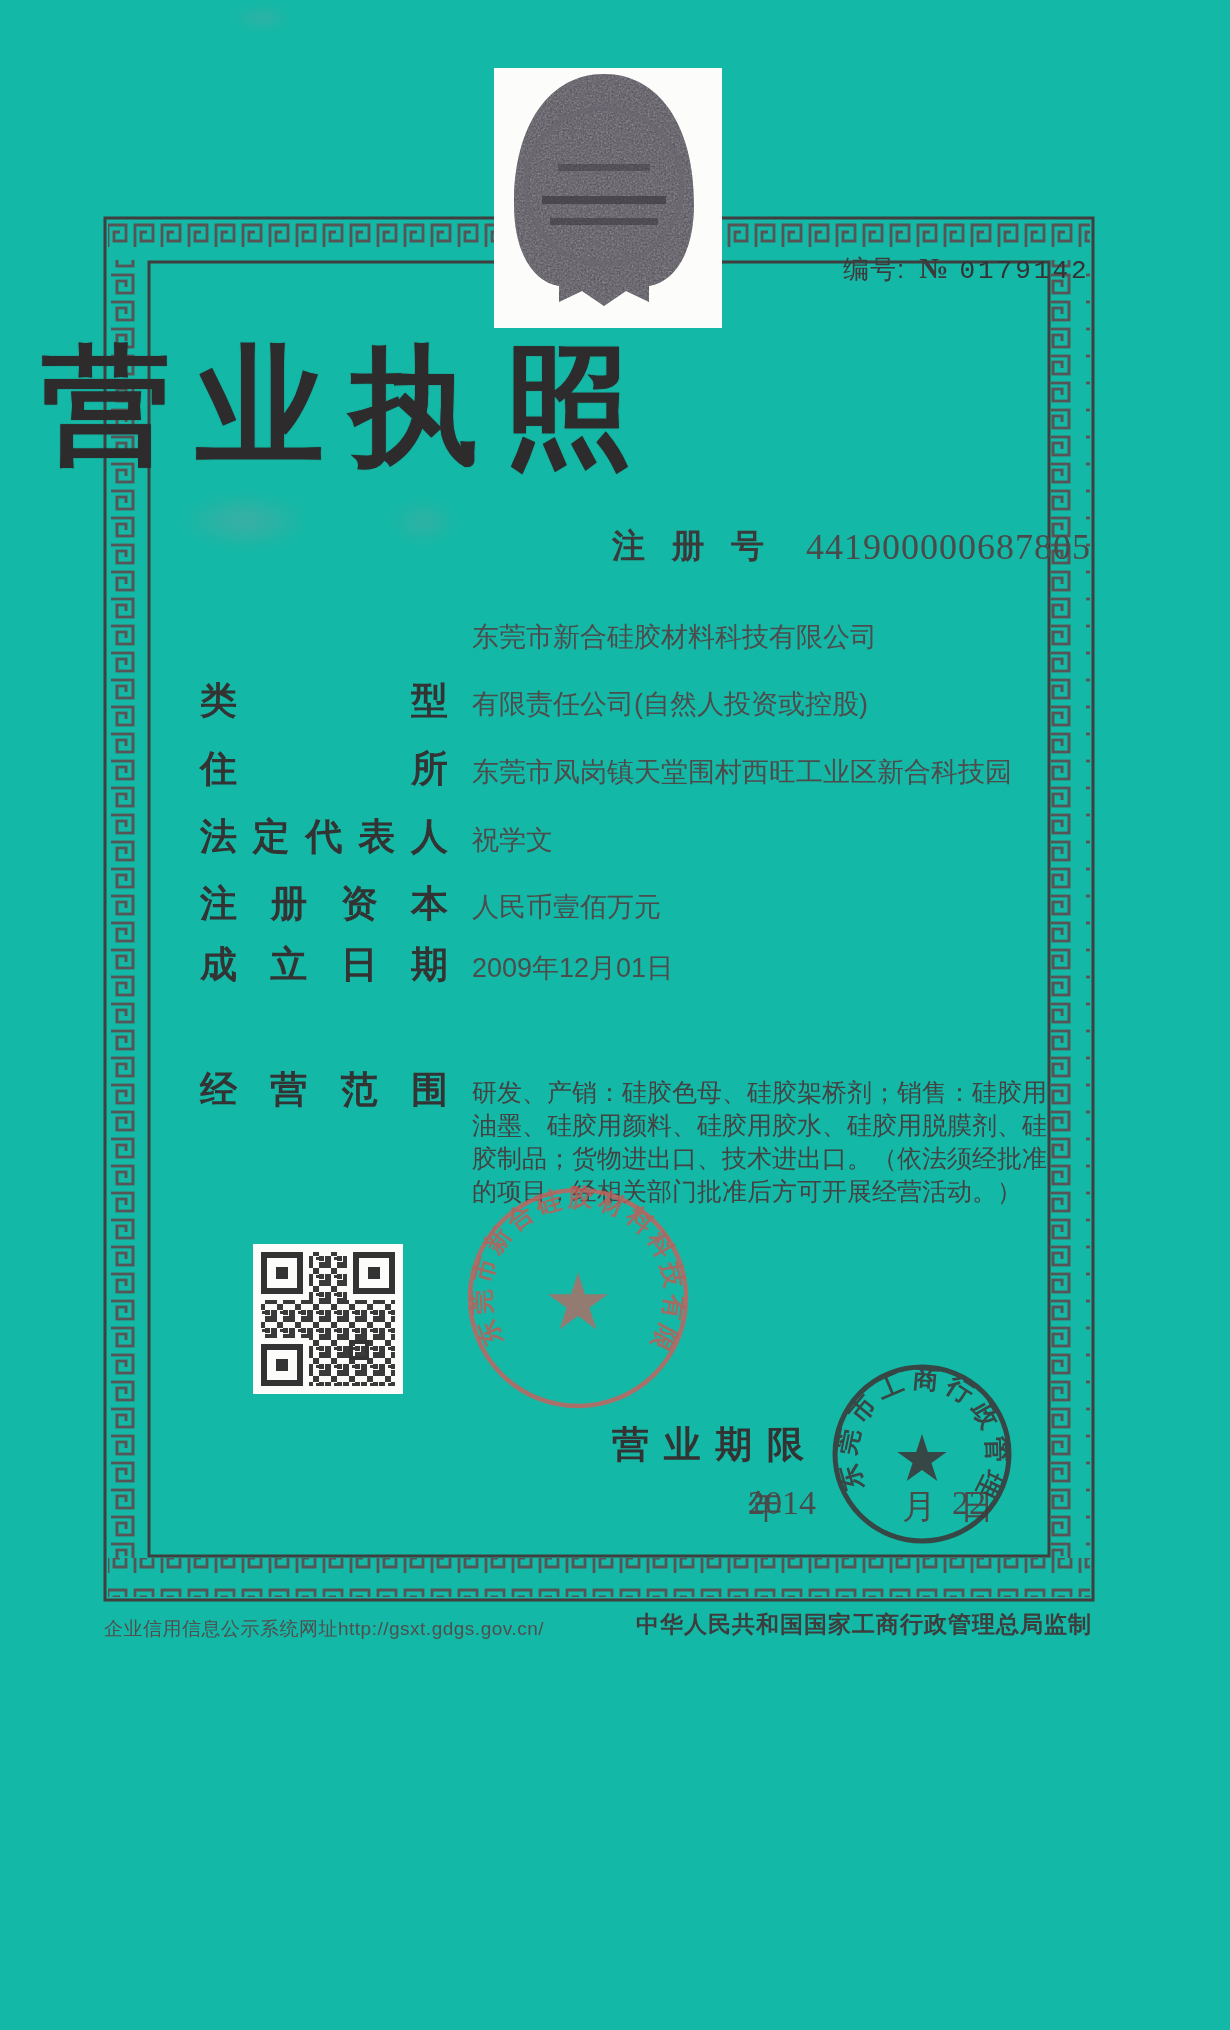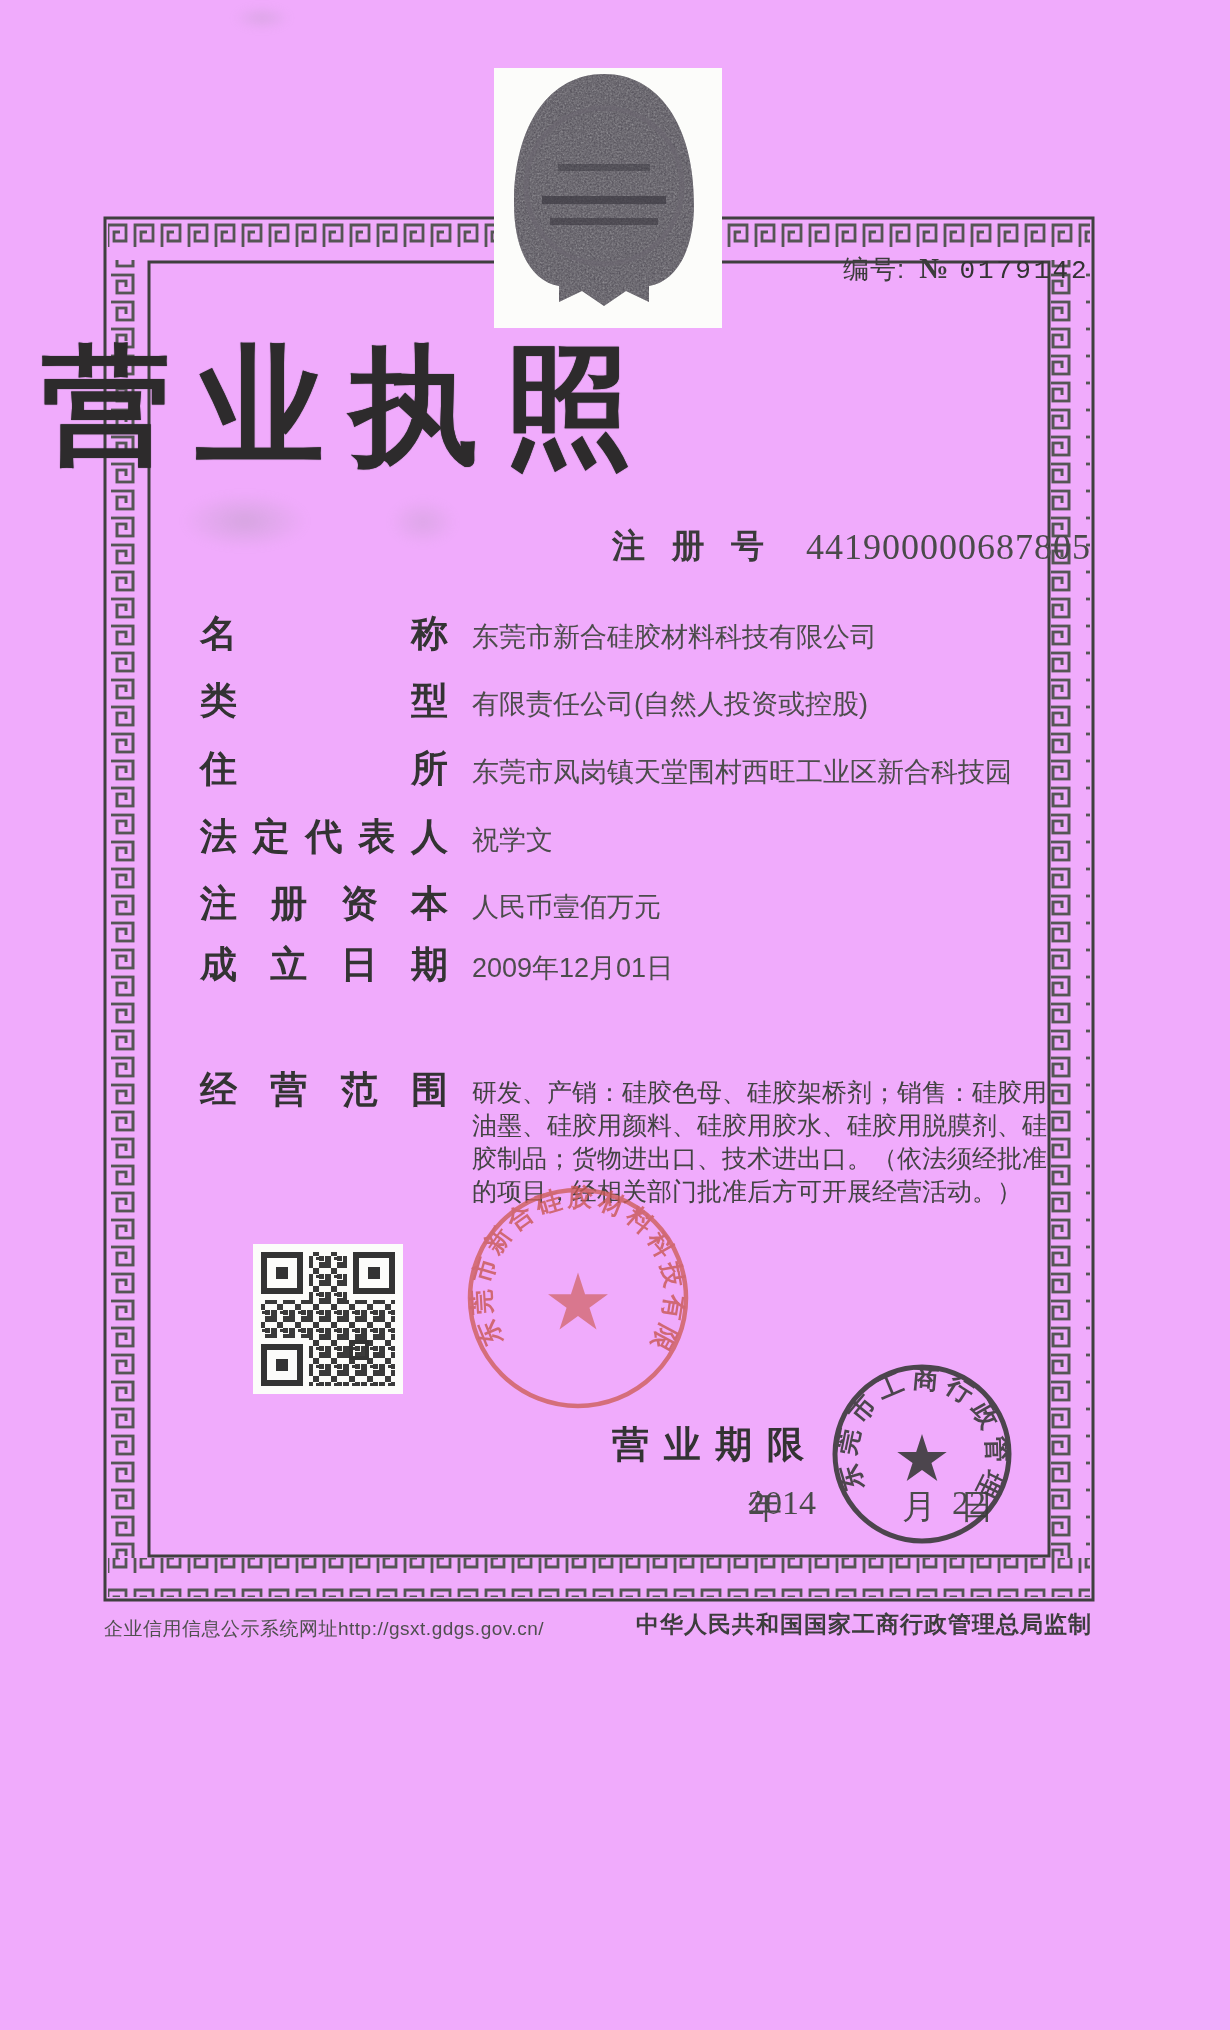--- a/index.html
+++ b/index.html
@@ -1,18 +1,18 @@
 <!DOCTYPE html>
 <html><head>
 <meta charset="utf-8">
 <style>
   html,body{margin:0;padding:0;background:#ffffff;}
   .paper{
     position:relative;width:1230px;height:2030px;margin:0 auto;
-    background:#f0abfc;overflow:hidden;
+    background:#14b8a6;overflow:hidden;
     font-family:"Liberation Sans","DejaVu Sans",sans-serif;color:#3a3a3a;
   }
   .abs{position:absolute;}
 
   
   .frame{left:103px;top:216px;}
 
   
   .emblem-wrap{left:494px;top:68px;width:220px;height:260px;background:#fcfcfa;padding:0 4px;}
 
@@ -127,21 +127,20 @@
     <span>编号:</span><span class="no">№</span><span class="digits">0179142</span>
   </div>
 
   <h1 class="abs title">营业执照</h1>
 
   <div class="abs regline">
     <span class="reglabel">注册号</span><span class="regnum">441900000687805</span>
   </div>
 
   <div class="abs row" style="top:612px">
-    <span class="flabel">名称</span>
     <span class="fvalue">东莞市新合硅胶材料科技有限公司</span>
   </div>
   <div class="abs row" style="top:679px">
     <span class="flabel">类型</span>
     <span class="fvalue">有限责任公司(自然人投资或控股)</span>
   </div>
   <div class="abs row" style="top:747px">
     <span class="flabel">住所</span>
     <span class="fvalue">东莞市凤岗镇天堂围村西旺工业区新合科技园</span>
   </div>

